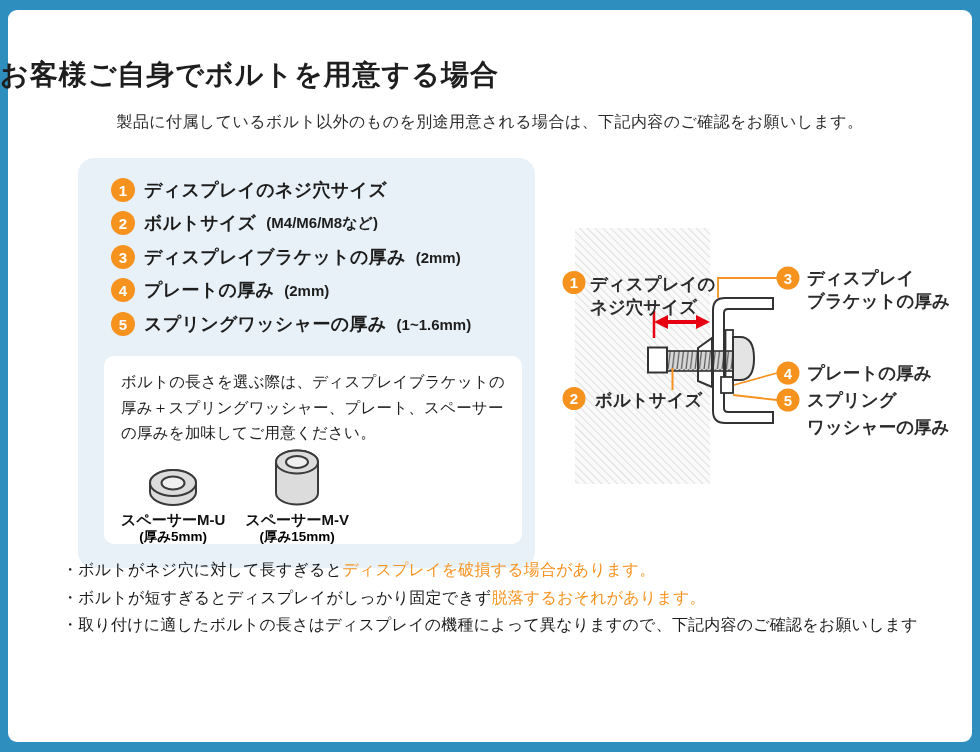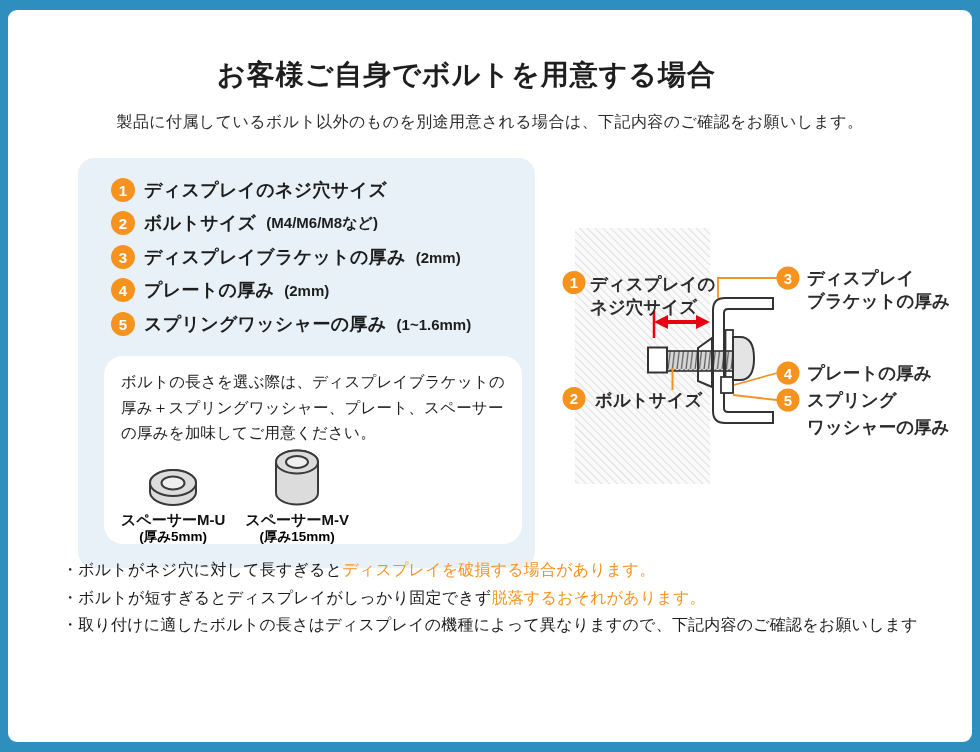--- a/index.html
+++ b/index.html
@@ -6,21 +6,21 @@
   .frame{
     position:relative;width:980px;height:752px;
     background:#2E8FBE;overflow:hidden;
     font-family:"Liberation Sans","DejaVu Sans",sans-serif;
   }
   .content{
     position:absolute;left:8px;top:10px;right:8px;bottom:10px;
     background:#fff;border-radius:9px;
   }
   .page-title{
-    position:absolute;left:0;top:56px;width:933px;text-align:center;
+    position:absolute;left:0;top:56px;width:933px;
     font-size:28px;font-weight:700;color:#1e1e1e;letter-spacing:1px;
   }
   .page-subtitle{
     position:absolute;left:0;top:112px;width:980px;text-align:center;
     font-size:16px;color:#2b2b2b;letter-spacing:0.4px;
   }
   .panel{
     position:absolute;left:78px;top:158px;width:457px;height:410px;
     background:#E8F1F7;border-radius:16px;
   }
@@ -31,21 +31,21 @@
   .chk-row.r3{top:118px}.chk-row.r4{top:152px}
   .badge{
     width:24px;height:24px;border-radius:50%;background:#F6921E;color:#fff;
     font-size:15px;font-weight:700;display:flex;align-items:center;justify-content:center;
     flex:0 0 auto;
   }
   .chk-label{font-size:18px;font-weight:700;color:#1d1d1d;letter-spacing:0.3px;white-space:nowrap;}
   .chk-note{font-size:15px;font-weight:700;color:#1d1d1d;margin-left:1px;white-space:nowrap;}
   .note-box{
     position:absolute;left:26px;top:198px;width:418px;height:188px;
-    background:#fff;border-radius:19px;box-sizing:border-box;
+    background:#fff;border-radius:10px;box-sizing:border-box;
     padding:13px 16px 0 17px;
   }
   .note-text{font-size:15.5px;line-height:1.65;color:#222;letter-spacing:0.2px;}
   .spacers{display:flex;justify-content:flex-start;align-items:flex-end;gap:20px;margin-top:2px;}
   .spacer-fig{display:flex;flex-direction:column;align-items:center;}
   .spacer-img{display:flex;align-items:flex-end;justify-content:center;}
   .spacer-name{font-size:15px;font-weight:700;color:#111;margin-top:3px;line-height:1.2;white-space:nowrap;}
   .spacer-thick{font-size:13.5px;font-weight:700;color:#000000;line-height:1.25;white-space:nowrap;}
   .diagram{position:absolute;left:550px;top:215px;width:420px;height:290px;}
   .diagram text{font-weight:700;fill:#2b2b2b;font-size:17.5px;

